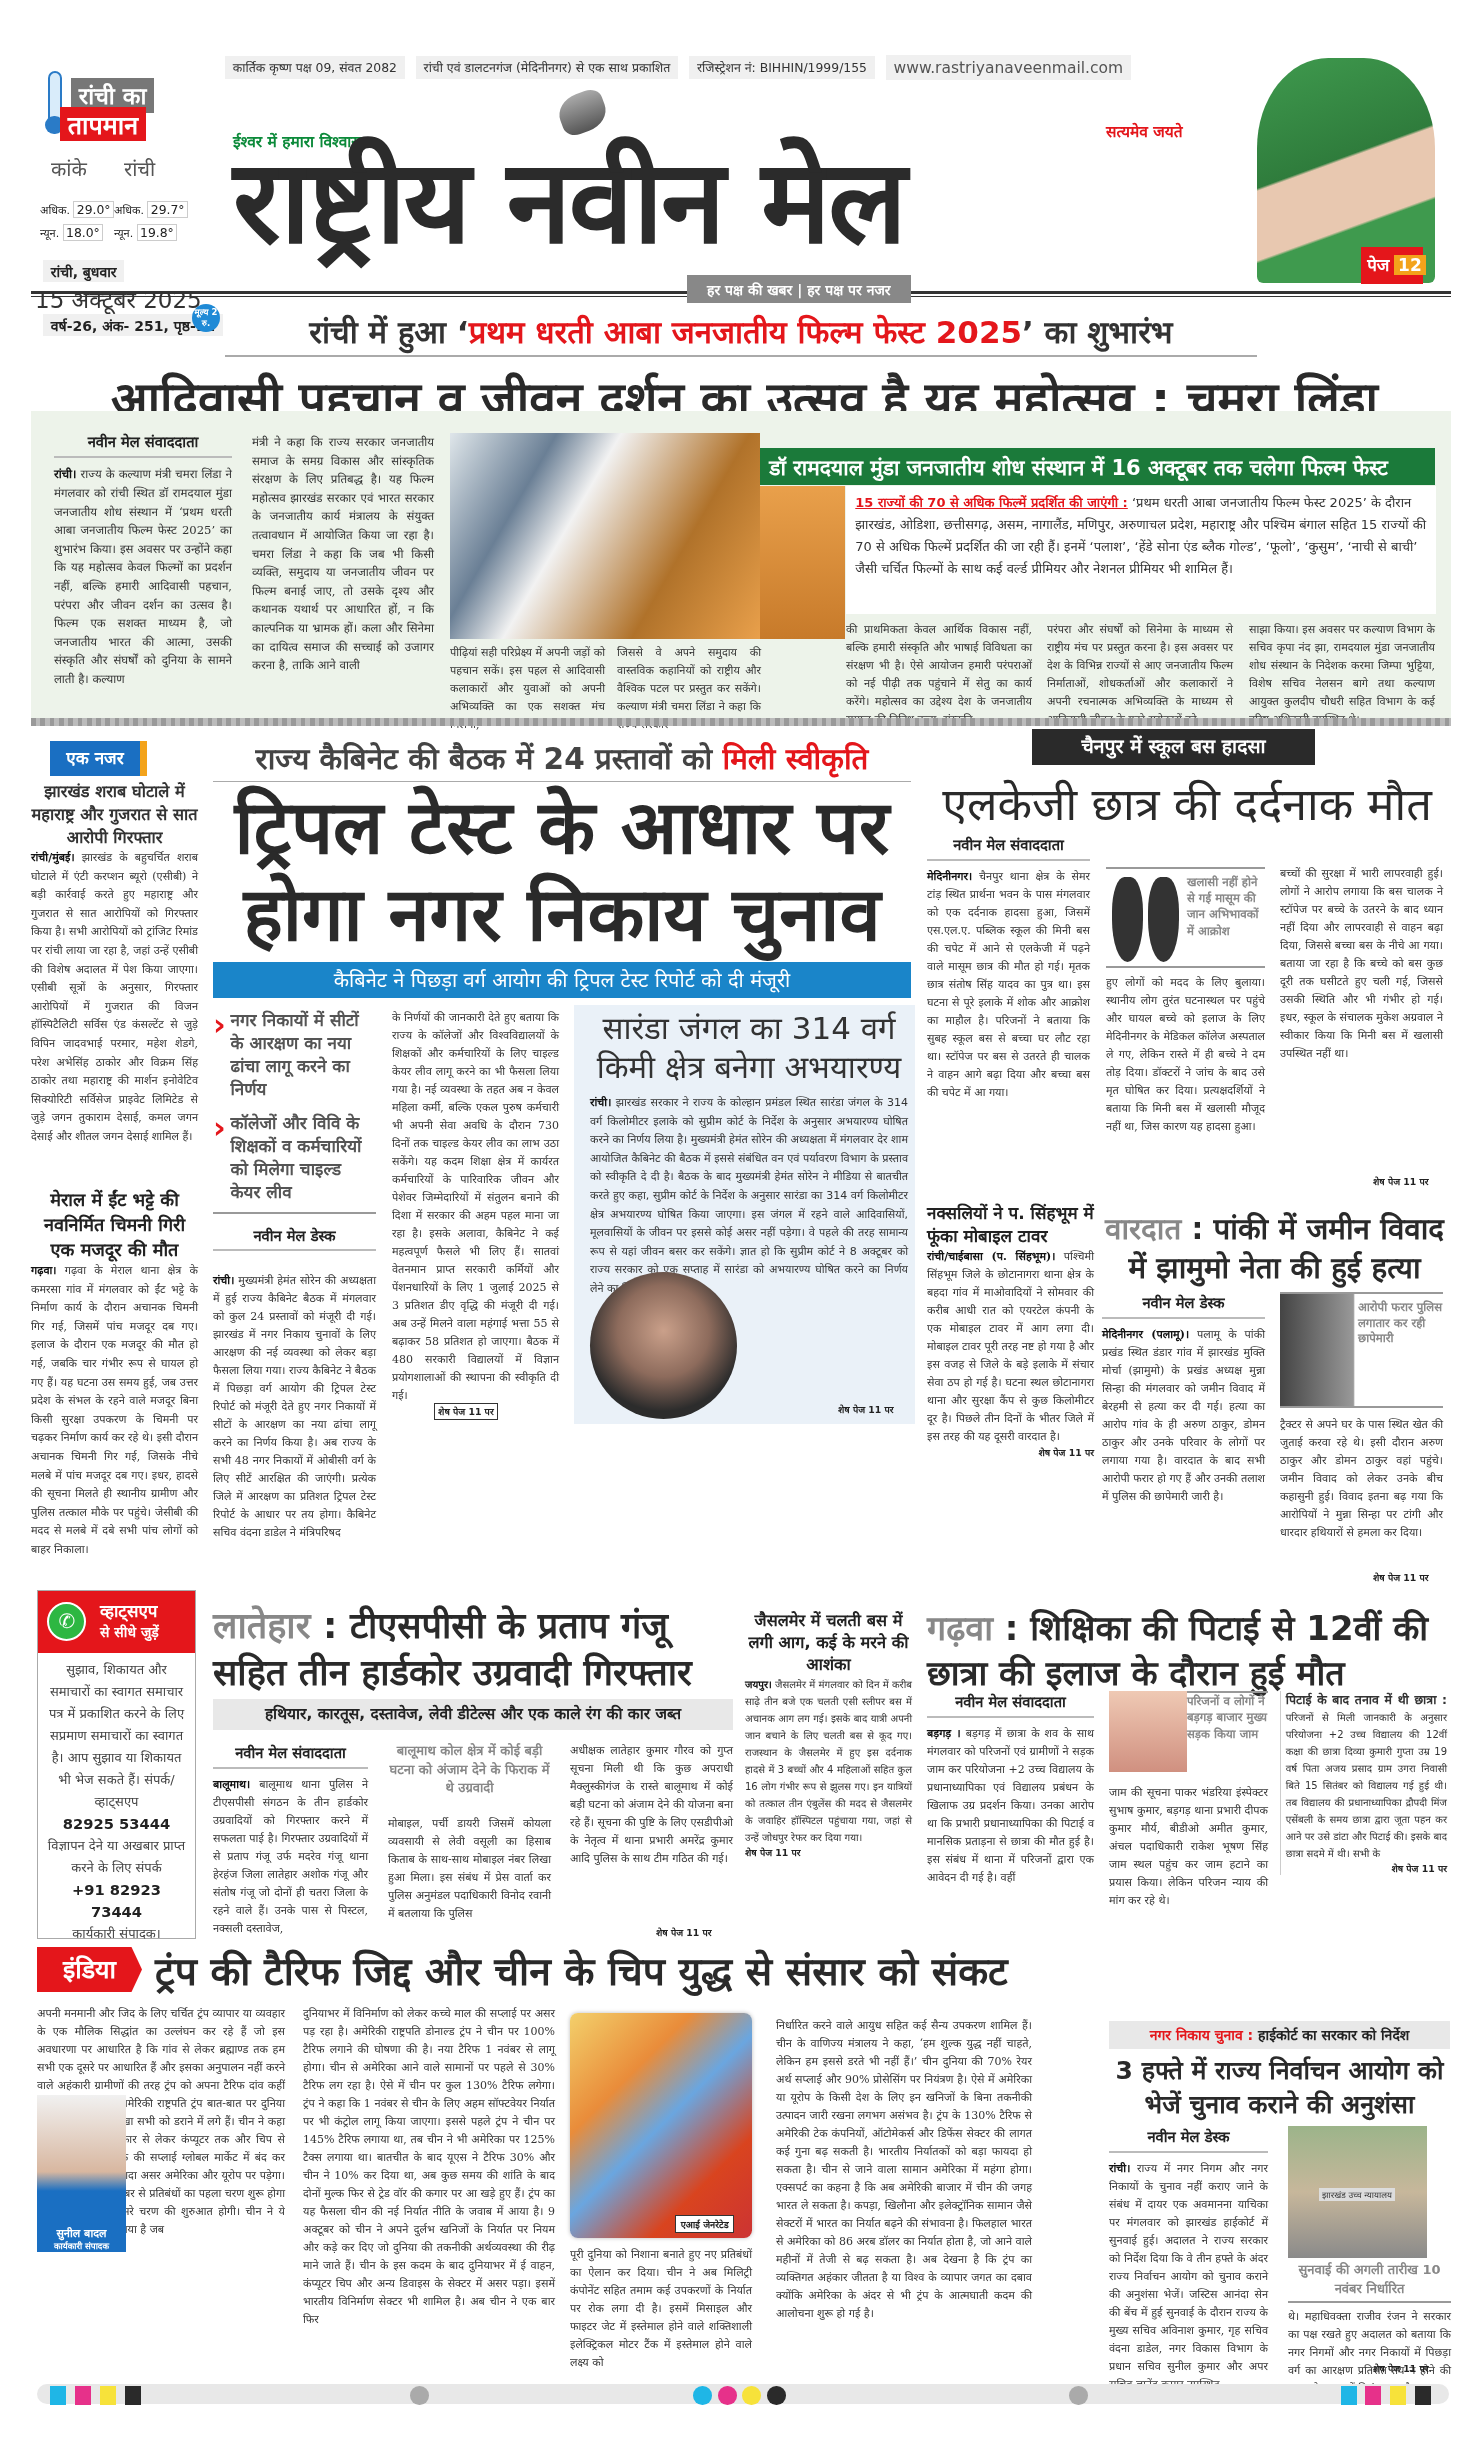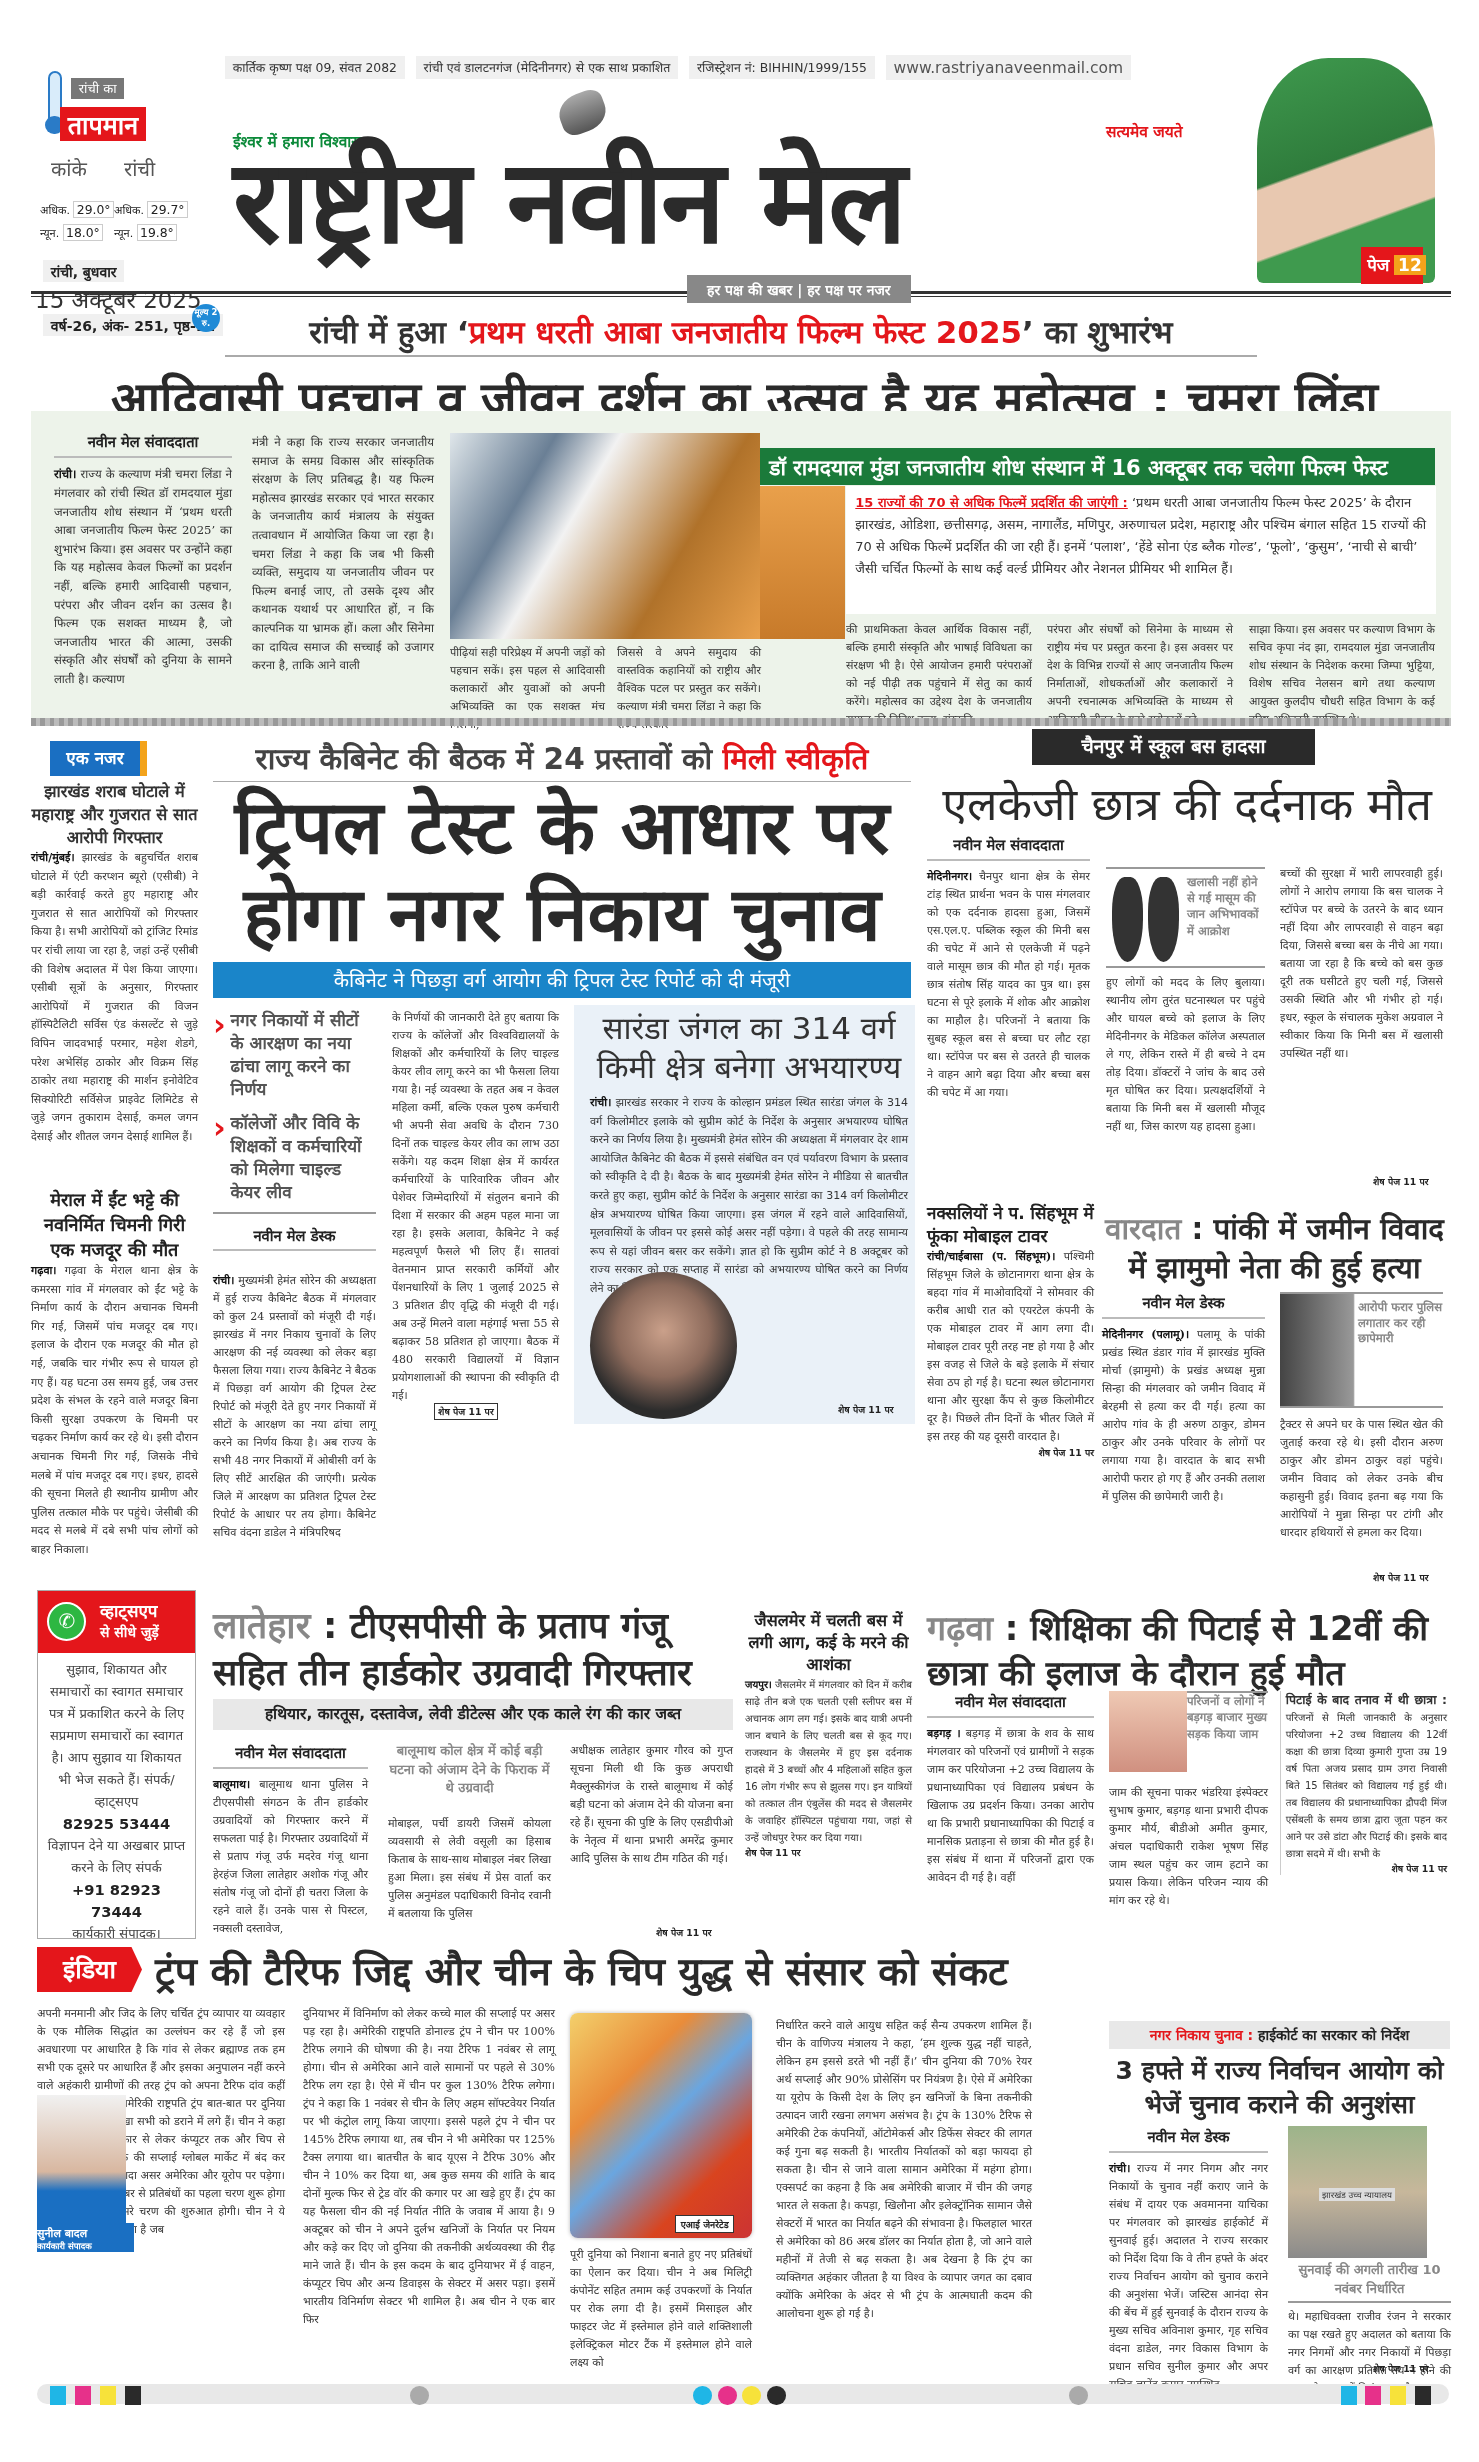--- a/index.html
+++ b/index.html
@@ -6,21 +6,21 @@
 body{width:1479px;height:2462px;background:#fff;font-family:"DejaVu Sans",sans-serif;color:#222;position:relative;overflow:hidden}
 .abs{position:absolute}
 .col-text{font-family:"DejaVu Serif",serif;font-size:13px;line-height:22.5px;color:#333;text-align:justify}
 .byline{font-weight:bold;font-size:14.7px;color:#222;text-align:center;border-bottom:2.3px solid #bbb;padding-bottom:4.7px;margin-bottom:7.8px}
 .dateline{font-weight:bold;color:#111}
 .cont{font-weight:bold;font-size:12.4px;text-align:right;color:#222}
 .grey{color:#888}
 .red{color:#e4161b}
 
 .temp-box{left:40px;top:62px;width:149px;height:194px}
-.temp-tag1{background:#777;color:#fff;font-weight:normal;font-size:13px;padding:1.6px 7.8px;position:absolute;left:31px;top:15.5px}
+.temp-tag1{background:#777;color:#fff;font-weight:bold;font-size:23px;padding:1.6px 7.8px;position:absolute;left:31px;top:15.5px}
 .temp-tag2{background:#e4161b;color:#fff;font-weight:bold;font-size:25px;padding:0 7.8px;position:absolute;left:20px;top:45px}
 .thermo{position:absolute;left:7.8px;top:9.3px;width:14px;height:54px;border:2.3px solid #2a7bc7;border-radius:7px;background:#d9ecfa}
 .thermo:after{content:"";position:absolute;left:-4.7px;bottom:-11px;width:18.6px;height:18.6px;border-radius:50%;background:#2a7bc7}
 .tcity{position:absolute;top:93px;font-size:20px;color:#555}
 .trow{position:absolute;font-size:11px;color:#222}
 .trow b{border:0.8px solid #ccc;padding:0 2.3px;font-weight:normal;font-size:12.4px}
 .top-strip{left:225px;top:56px;height:23px;font-size:12.4px;color:#333;display:flex;gap:11px;align-items:center}
 .top-strip span{background:#f0f0f0;padding:3.1px 7.8px}
 .mast-title{left:233px;top:144px;font-size:116px;font-weight:bold;color:#2b2b2b;letter-spacing:-2.3px;line-height:1}
 .tagline-green{left:233px;top:130px;font-size:15.5px;color:#0c8a3a;font-weight:bold}
@@ -231,21 +231,21 @@
 <div class="abs col-text" style="left:1109px;top:1784px;width:159px;font-size:11px;line-height:18px">जाम की सूचना पाकर भंडरिया इंस्पेक्टर सुभाष कुमार, बड़गड़ थाना प्रभारी दीपक कुमार मौर्य, बीडीओ अमीत कुमार, अंचल पदाधिकारी राकेश भूषण सिंह जाम स्थल पहुंच कर जाम हटाने का प्रयास किया। लेकिन परिजन न्याय की मांग कर रहे थे।</div>
 <div class="abs" style="left:1280px;top:1691px;width:167px;border-left:0.8px solid #ccc;padding-left:4.7px">
   <div class="col-text" style="font-family:'DejaVu Sans',sans-serif;font-size:10px;line-height:17px"><b style="font-size:12.4px">पिटाई के बाद तनाव में थी छात्रा :</b><span> परिजनों से मिली जानकारी के अनुसार परियोजना +2 उच्च विद्यालय की 12वीं कक्षा की छात्रा दिव्या कुमारी गुप्ता उम्र 19 वर्ष पिता अजय प्रसाद ग्राम उगरा निवासी बिते 15 सितंबर को विद्यालय गई हुई थी। तब विद्यालय की प्रधानाध्यापिका द्रौपदी मिंज एसेंबली के समय छात्रा द्वारा जूता पहन कर आने पर उसे डांटा और पिटाई की। इसके बाद छात्रा सदमे में थी। सभी के</span></div>
   <div class="cont" style="font-size:9.3px">शेष पेज 11 पर</div>
 </div>
 
 <div class="abs india-tag">इंडिया</div>
 <div class="abs" style="left:155px;top:1943px;width:962px;font-size:39px;font-weight:bold;color:#2a2a2a">ट्रंप की टैरिफ जिद्द और चीन के चिप युद्ध से संसार को संकट</div>
 <div class="abs col-text" style="left:37px;top:2005px;width:248px;font-size:11px;line-height:18px">अपनी मनमानी और जिद के लिए चर्चित ट्रंप व्यापार या व्यवहार के एक मौलिक सिद्धांत का उल्लंघन कर रहे हैं जो इस अवधारणा पर आधारित है कि गांव से लेकर ब्रह्माण्ड तक हम सभी एक दूसरे पर आधारित हैं और इसका अनुपालन नहीं करने वाले अहंकारी ग्रामीणों की तरह ट्रंप को अपना टैरिफ दांव कहीं उल्टा न पड़ जाए ? अमेरिकी राष्ट्रपति ट्रंप बात-बात पर दुनिया को टैरिफ का धौंस दिखा सभी को डराने में लगे हैं। चीन ने कहा है कि वो नवंबर से कार से लेकर कंप्यूटर तक और चिप से लेकर फाइटर जेट तक की सप्लाई ग्लोबल मार्केट में बंद कर देगा। इसका सबसे ज्यादा असर अमेरिका और यूरोप पर पड़ेगा। चीन के अनुसार 8 नवंबर से प्रतिबंधों का पहला चरण शुरू होगा और 1 दिसंबर से दूसरे चरण की शुरुआत होगी। चीन ने ये कदम ऐसे समय में उठाया है जब</div>
 <div class="abs editor"></div>
-<div class="abs" style="left:37px;top:2223px;width:97px;background:#1a6fc2;color:#fff;font-weight:bold;font-size:11px;padding:1.6px 0">
+<div class="abs" style="left:37px;top:2223px;width:89px;background:#1a6fc2;color:#fff;text-align:center;font-weight:bold;font-size:11px;padding:1.6px 0">
     <div>सुनील बादल</div>
     <div style="font-size:8.5px">कार्यकारी संपादक</div>
   </div>
 <div class="abs col-text" style="left:303px;top:2005px;width:252px;font-size:11px;line-height:18px">दुनियाभर में विनिर्माण को लेकर कच्चे माल की सप्लाई पर असर पड़ रहा है। अमेरिकी राष्ट्रपति डोनाल्ड ट्रंप ने चीन पर 100% टैरिफ लगाने की घोषणा की है। नया टैरिफ 1 नवंबर से लागू होगा। चीन से अमेरिका आने वाले सामानों पर पहले से 30% टैरिफ लग रहा है। ऐसे में चीन पर कुल 130% टैरिफ लगेगा। ट्रंप ने कहा कि 1 नवंबर से चीन के लिए अहम सॉफ्टवेयर निर्यात पर भी कंट्रोल लागू किया जाएगा। इससे पहले ट्रंप ने चीन पर 145% टैरिफ लगाया था, तब चीन ने भी अमेरिका पर 125% टैक्स लगाया था। बातचीत के बाद यूएस ने टैरिफ 30% और चीन ने 10% कर दिया था, अब कुछ समय की शांति के बाद दोनों मुल्क फिर से ट्रेड वॉर की कगार पर आ खड़े हुए हैं। ट्रंप का यह फैसला चीन की नई निर्यात नीति के जवाब में आया है। 9 अक्टूबर को चीन ने अपने दुर्लभ खनिजों के निर्यात पर नियम और कड़े कर दिए जो दुनिया की तकनीकी अर्थव्यवस्था की रीढ़ माने जाते हैं। चीन के इस कदम के बाद दुनियाभर में ई वाहन, कंप्यूटर चिप और अन्य डिवाइस के सेक्टर में असर पड़ा। इसमें भारतीय विनिर्माण सेक्टर भी शामिल है। अब चीन ने एक बार फिर</div>
 <div class="abs cartoon"></div>
 <div class="abs" style="left:675px;top:2215px;background:#fff;border:0.8px solid #333;font-size:9.3px;font-weight:bold;padding:1.6px 4.7px">एआई जेनरेटेड</div>
 <div class="abs col-text" style="left:570px;top:2246px;width:182px;font-size:11px;line-height:18px">पूरी दुनिया को निशाना बनाते हुए नए प्रतिबंधों का ऐलान कर दिया। चीन ने अब मिलिट्री कंपोनेंट सहित तमाम कई उपकरणों के निर्यात पर रोक लगा दी है। इसमें मिसाइल और फाइटर जेट में इस्तेमाल होने वाले शक्तिशाली इलेक्ट्रिकल मोटर टैंक में इस्तेमाल होने वाले लक्ष्य को</div>
 <div class="abs col-text" style="left:776px;top:2017px;width:256px;font-size:11px;line-height:18px">निर्धारित करने वाले आयुध सहित कई सैन्य उपकरण शामिल हैं। चीन के वाणिज्य मंत्रालय ने कहा, ‘हम शुल्क युद्ध नहीं चाहते, लेकिन हम इससे डरते भी नहीं हैं।’ चीन दुनिया की 70% रेयर अर्थ सप्लाई और 90% प्रोसेसिंग पर नियंत्रण है। ऐसे में अमेरिका या यूरोप के किसी देश के लिए इन खनिजों के बिना तकनीकी उत्पादन जारी रखना लगभग असंभव है। ट्रंप के 130% टैरिफ से अमेरिकी टेक कंपनियों, ऑटोमेकर्स और डिफेंस सेक्टर की लागत कई गुना बढ़ सकती है। भारतीय निर्यातकों को बड़ा फायदा हो सकता है। चीन से जाने वाला सामान अमेरिका में महंगा होगा। एक्सपर्ट का कहना है कि अब अमेरिकी बाजार में चीन की जगह भारत ले सकता है। कपड़ा, खिलौना और इलेक्ट्रॉनिक सामान जैसे सेक्टरों में भारत का निर्यात बढ़ने की संभावना है। फिलहाल भारत से अमेरिका को 86 अरब डॉलर का निर्यात होता है, जो आने वाले महीनों में तेजी से बढ़ सकता है। अब देखना है कि ट्रंप का व्यक्तिगत अहंकार जीतता है या विश्व के व्यापार जगत का दबाव क्योंकि अमेरिका के अंदर से भी ट्रंप के आत्मघाती कदम की आलोचना शुरू हो गई है।</div>
 
 <div class="abs grey-bar" style="left:1109px;top:2021px;width:341px;height:28px;line-height:28px;font-size:14px"><span class="red">नगर निकाय चुनाव :</span><span> हाईकोर्ट का सरकार को निर्देश</span></div>

